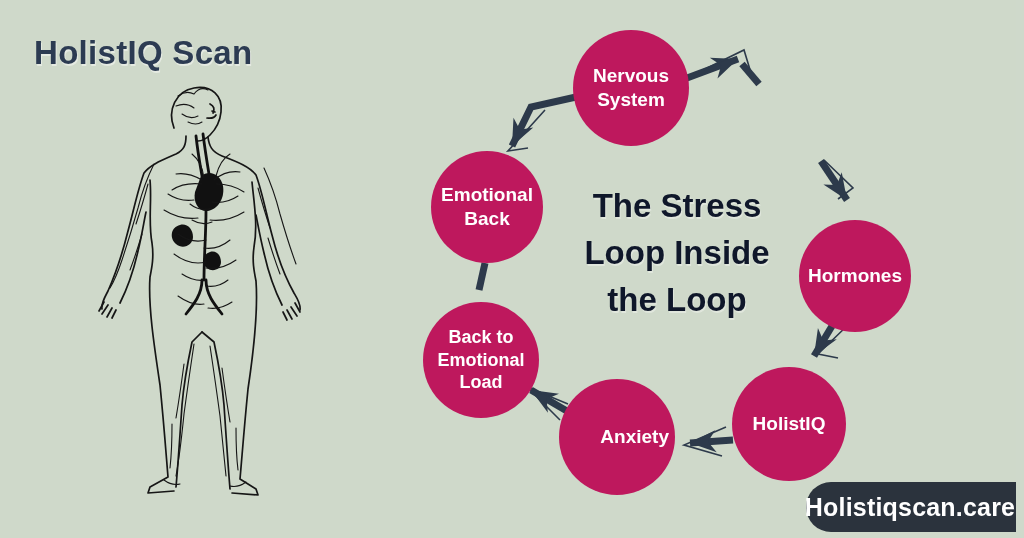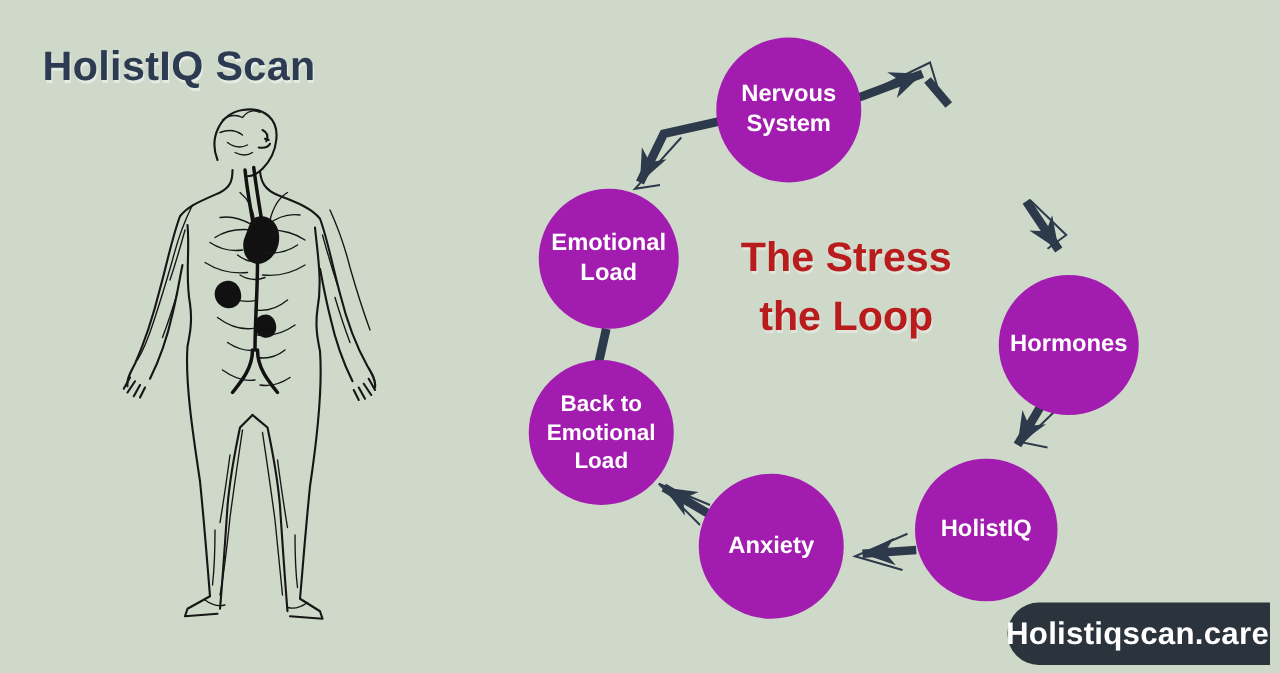--- a/index.html
+++ b/index.html
@@ -9,35 +9,35 @@
     font-family:Liberation Sans, sans-serif;
     padding-left:16px;
   }
   .brand-title{
     position:absolute;left:34px;top:34px;margin:0;
     font-size:33px;font-weight:800;letter-spacing:.3px;
     color:#2c3b52;text-shadow:1px 2px 0 rgba(255,255,255,.45);
   }
   .body-art{position:absolute;left:98px;top:84px;width:214px;height:414px;}
   .node{
-    position:absolute;border-radius:50%;background:#a21caf;
+    position:absolute;border-radius:50%;background:#be185d;
     display:flex;align-items:center;justify-content:center;text-align:center;
     color:#ffffff;font-weight:700;font-size:19px;line-height:1.28;
     padding:6px;box-sizing:border-box;
   }
   .node-nervous-system{left:573px;top:30px;width:116px;height:116px;}
   .node-sleep{left:740px;top:64px;width:110px;height:110px;}
   .node-hormones{left:799px;top:220px;width:112px;height:112px;text-align:center;}
   .node-symptoms{left:732px;top:367px;width:114px;height:114px;}
-  .node-anxiety{left:559px;top:379px;width:116px;height:116px;}
-  .node-back-to-emotional-load{left:423px;top:288px;width:116px;height:116px;font-size:18px;line-height:1.25;}
+  .node-anxiety{left:559px;top:379px;width:116px;height:116px;justify-content:flex-end;}
+  .node-back-to-emotional-load{left:423px;top:302px;width:116px;height:116px;font-size:18px;line-height:1.25;}
   .node-emotional-load{left:431px;top:151px;width:112px;height:112px;}
   .center-title{
     position:absolute;left:553px;top:182px;width:248px;
-    text-align:center;color:#b91c1c;font-weight:800;
+    text-align:center;color:#0f172a;font-weight:800;
     font-size:33px;line-height:47px;
     text-shadow:1px 2px 0 rgba(255,255,255,.35);
   }
   .center-title span{display:block;}
   .arrows{position:absolute;left:0;top:0;width:1024px;height:538px;pointer-events:none;}
   .banner{
     position:absolute;left:806px;right:-28px;top:482px;height:50px;
     background:#2b333d;border-radius:26px;
     display:flex;align-items:center;justify-content:center;
     color:#ffffff;font-weight:700;font-size:25px;letter-spacing:.2px;
@@ -144,25 +144,26 @@
   <div class="node node-symptoms">
     <span>HolistIQ</span>
   </div>
   <div class="node node-anxiety">
     <span>Anxiety</span>
   </div>
   <div class="node node-back-to-emotional-load">
     <span>Back to Emotional Load</span>
   </div>
   <div class="node node-emotional-load">
-    <span>Emotional Load</span>
+    <span>Emotional Back</span>
   </div>
 
   <div class="center-title">
     <span>The Stress</span>
+    <span>Loop Inside</span>
     <span>the Loop</span>
   </div>
 
   <div class="banner">
     <span>Holistiqscan.care</span>
   </div>
 
 </div>
 
 </body></html>

